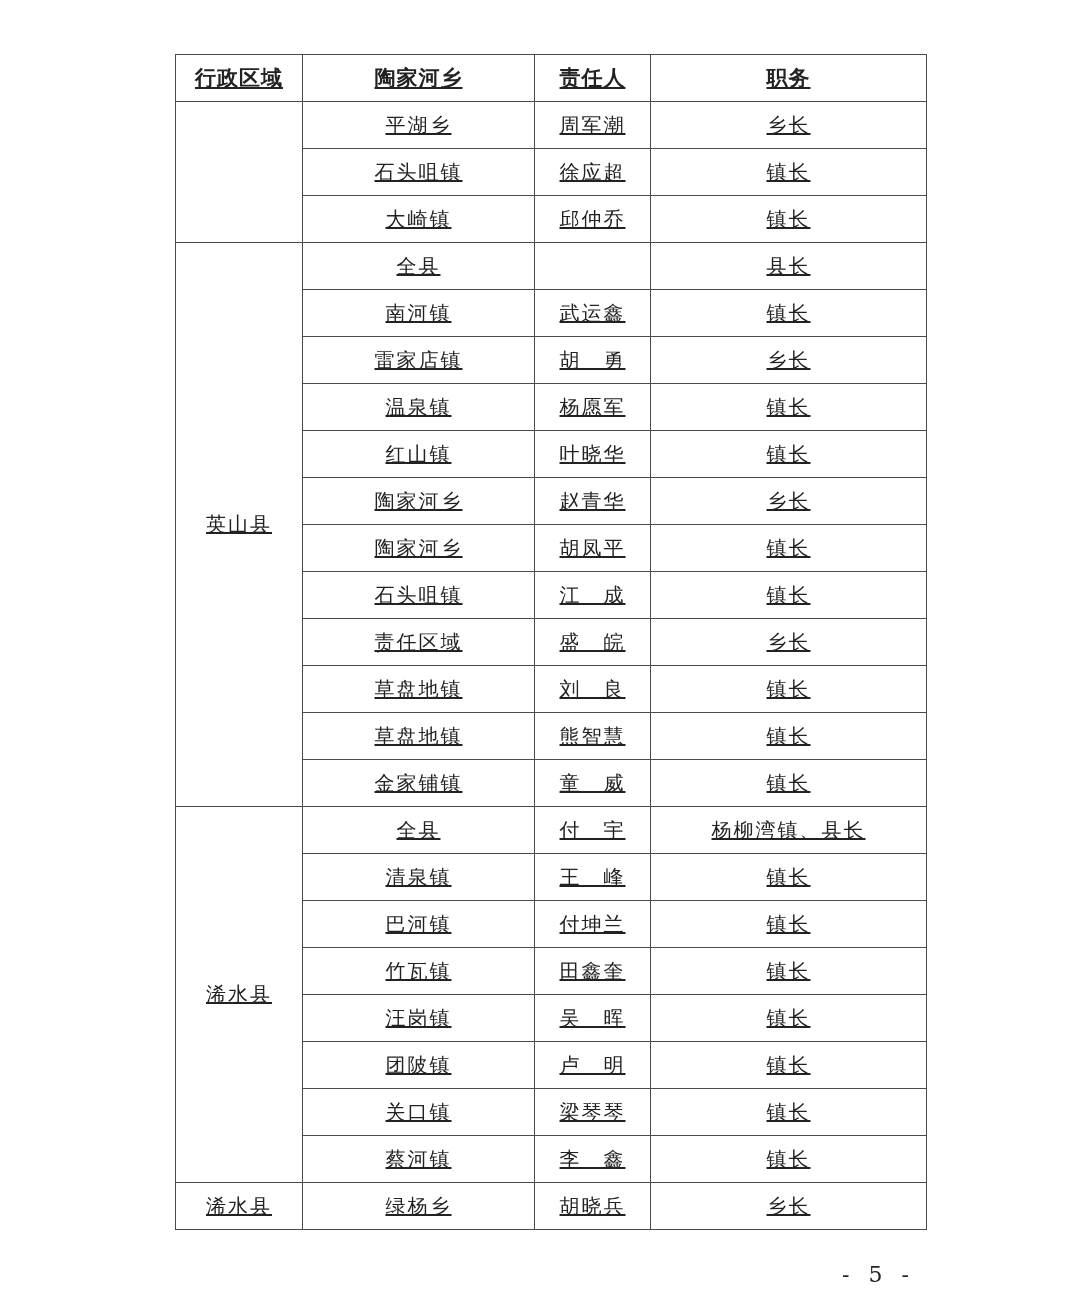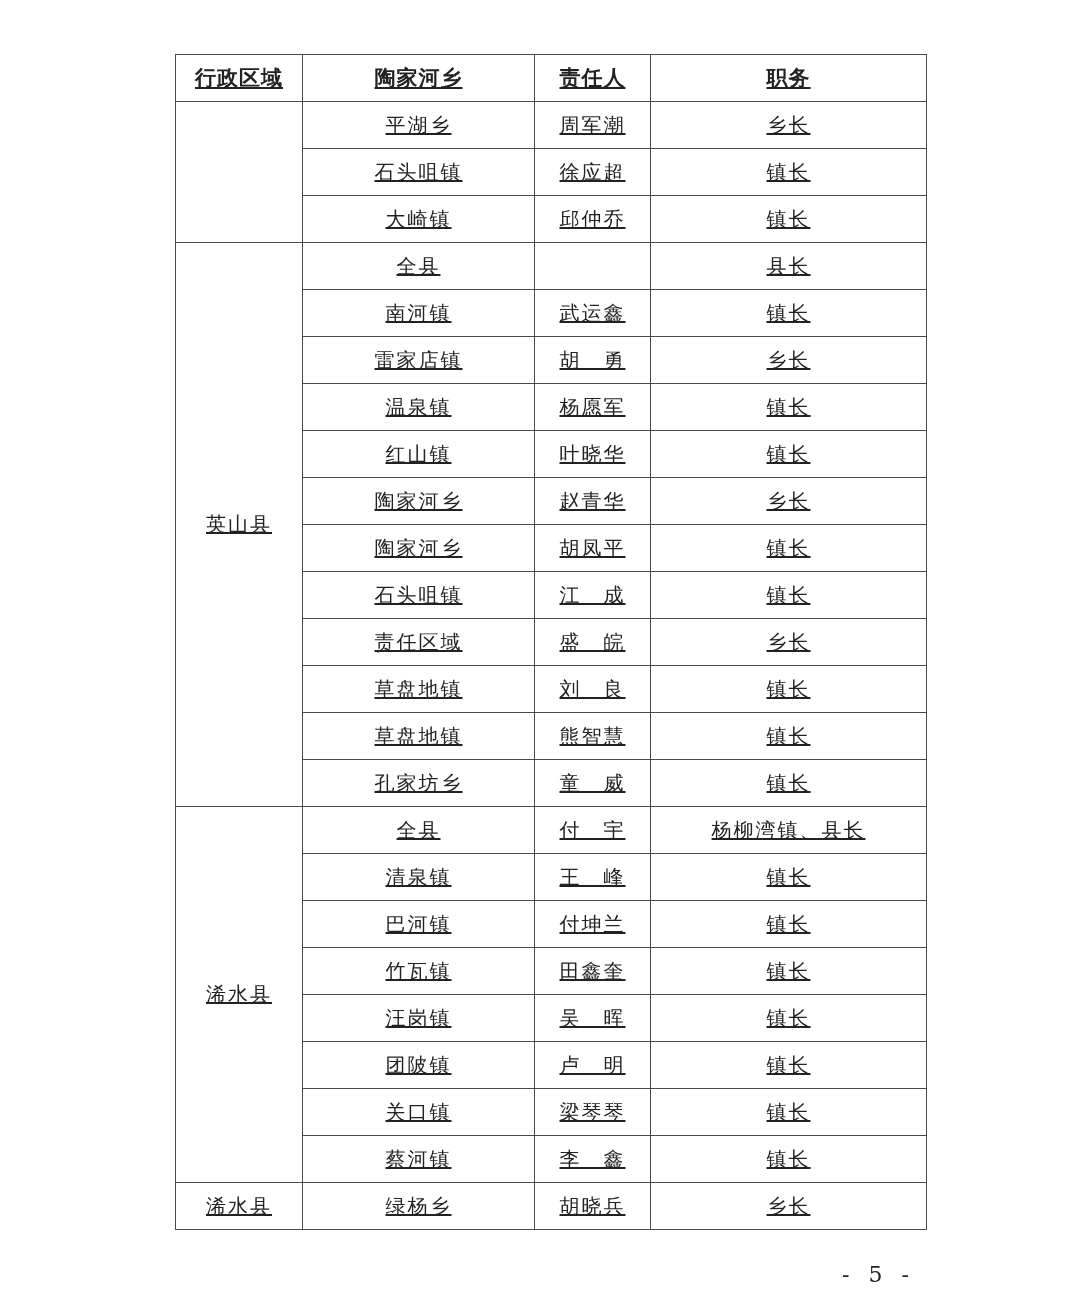--- a/index.html
+++ b/index.html
@@ -99,21 +99,21 @@
         <td>草盘地镇</td>
         <td>刘　良</td>
         <td>镇长</td>
       </tr>
       <tr>
         <td>草盘地镇</td>
         <td>熊智慧</td>
         <td>镇长</td>
       </tr>
       <tr>
-        <td>孔家坊乡</td>
+        <td>金家铺镇</td>
         <td>童　威</td>
         <td>镇长</td>
       </tr>
       <tr>
         <td rowspan="8">浠水县</td>
         <td>全县</td>
         <td>付　宇</td>
         <td>杨柳湾镇、县长</td>
       </tr>
       <tr>

